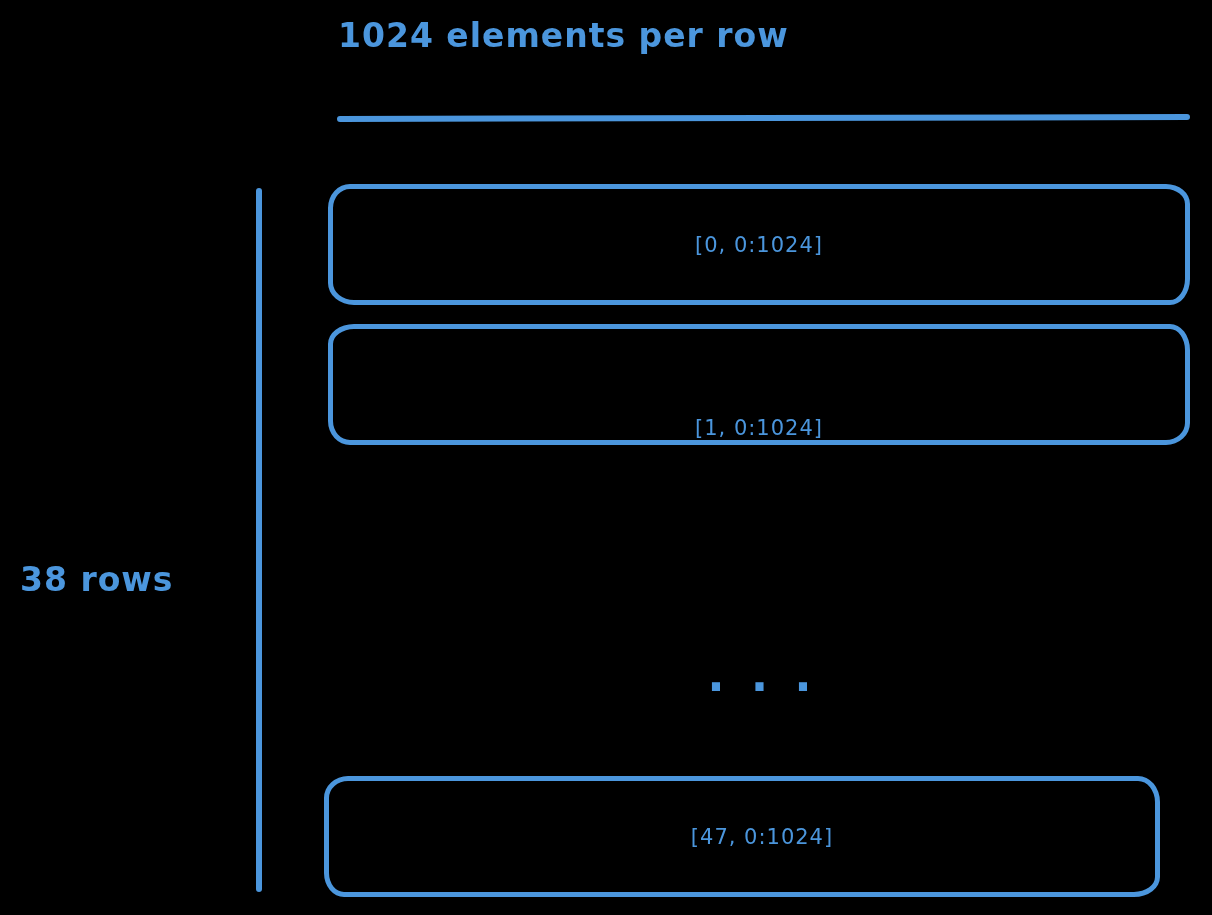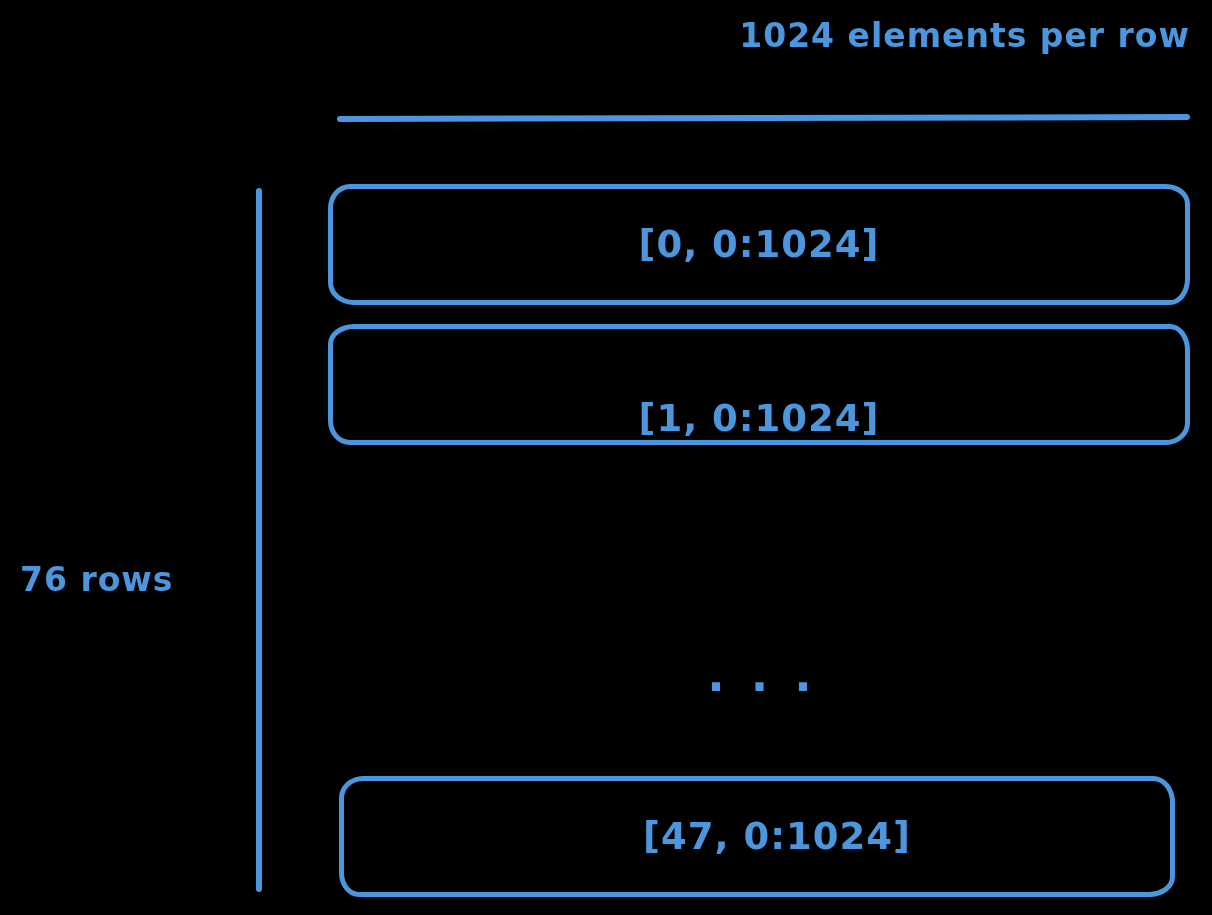--- a/index.html
+++ b/index.html
@@ -19,21 +19,21 @@
     width: 1212px;
     height: 915px;
     background: var(--background);
     color: var(--stroke);
   }
   .title {
     position: absolute;
     left: 338px;
     top: 16px;
     width: 852px;
-    text-align: right;
+    text-align: left;
     font-size: 33px;
     font-weight: 600;
     letter-spacing: 1px;
     color: var(--stroke);
     white-space: nowrap;
   }
   .hline {
     position: absolute;
     left: 337px;
     top: 115px;
@@ -68,29 +68,29 @@
     width: 862px;
     height: 121px;
     border: 5px solid var(--stroke);
     border-radius: 24px 20px 26px 22px / 22px 24px 20px 26px;
     background: transparent;
     display: flex;
     align-items: center;
     justify-content: center;
   }
   .box .box-label {
-    font-size: 37px;
-    font-weight: 700;
+    font-size: 21px;
+    font-weight: 400;
     letter-spacing: 1px;
     color: var(--stroke);
   }
   .box-0 { top: 184px; border-radius: 22px 24px 20px 26px / 24px 20px 26px 22px; }
   .box-1 { top: 324px; border-radius: 26px 20px 24px 22px / 20px 26px 22px 24px; align-items: flex-end; }
   .box-2 { top: 472px; border-radius: 20px 26px 22px 24px / 26px 22px 24px 20px; }
-  .box-47 { top: 776px; left: 339px; width: 836px; border-radius: 24px 22px 26px 20px / 22px 26px 20px 24px; padding-left: 40px; }
+  .box-47 { top: 776px; left: 324px; width: 836px; border-radius: 24px 22px 26px 20px / 22px 26px 20px 24px; padding-left: 40px; }
   .ellipsis {
     position: absolute;
     left: 700px;
     top: 652px;
     width: 124px;
     text-align: center;
     font-size: 46px;
     font-weight: 700;
     letter-spacing: 5px;
     color: var(--stroke);
@@ -101,21 +101,21 @@
 <body>
 
 <div class="canvas">
 
   <div class="title">1024 elements per row</div>
 
   <div class="hline"></div>
 
   <div class="vline"></div>
 
-  <div class="rows-label">76 rows</div>
+  <div class="rows-label">38 rows</div>
 
   <div class="box box-0">
     <span class="box-label">[0, 0:1024]</span>
   </div>
 
   <div class="box box-1">
     <span class="box-label">[1, 0:1024]</span>
   </div>
 
 

